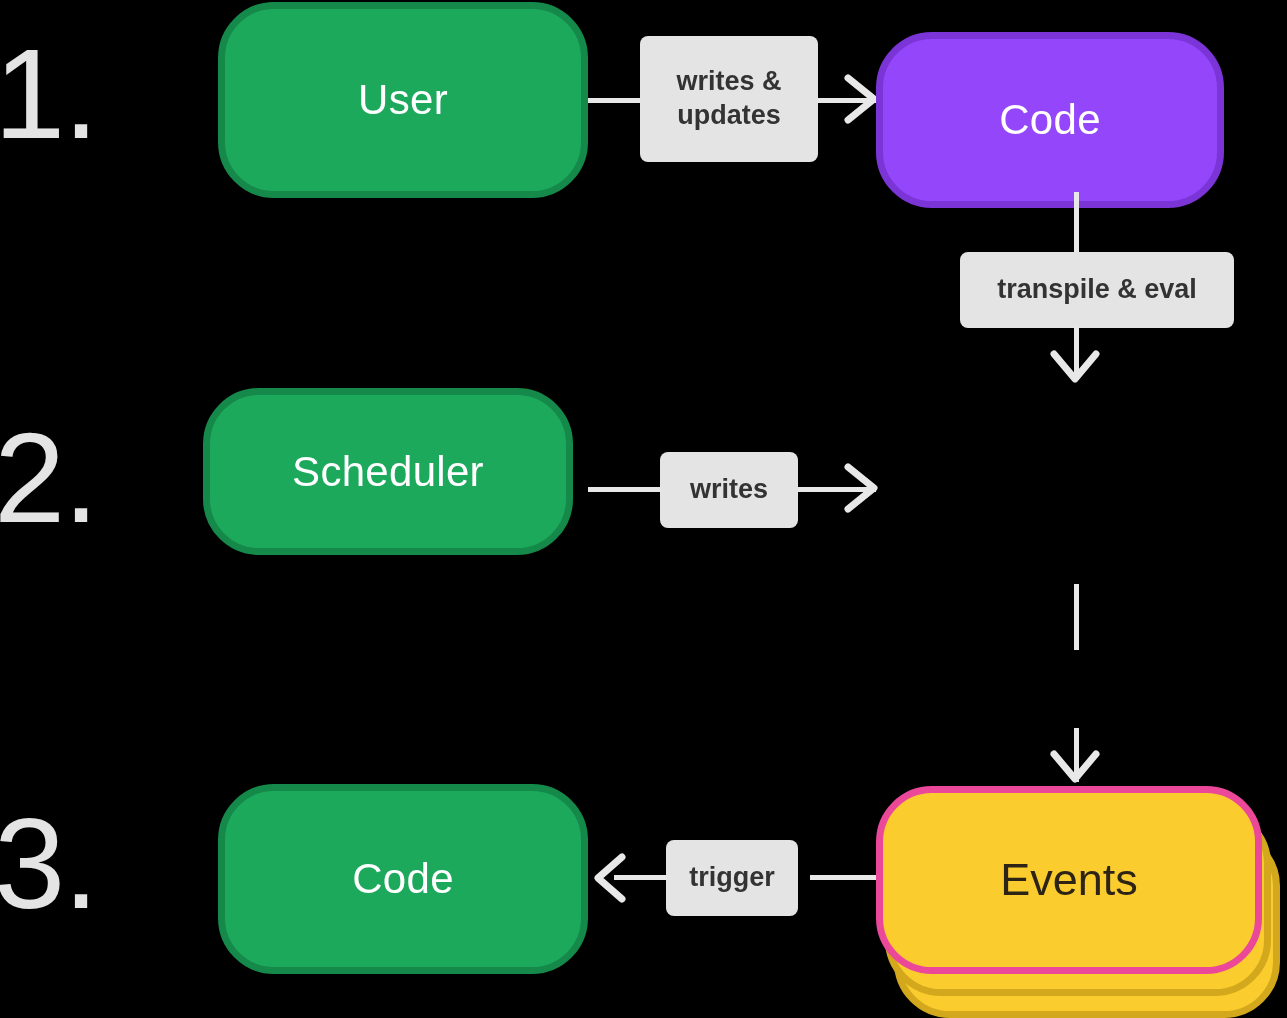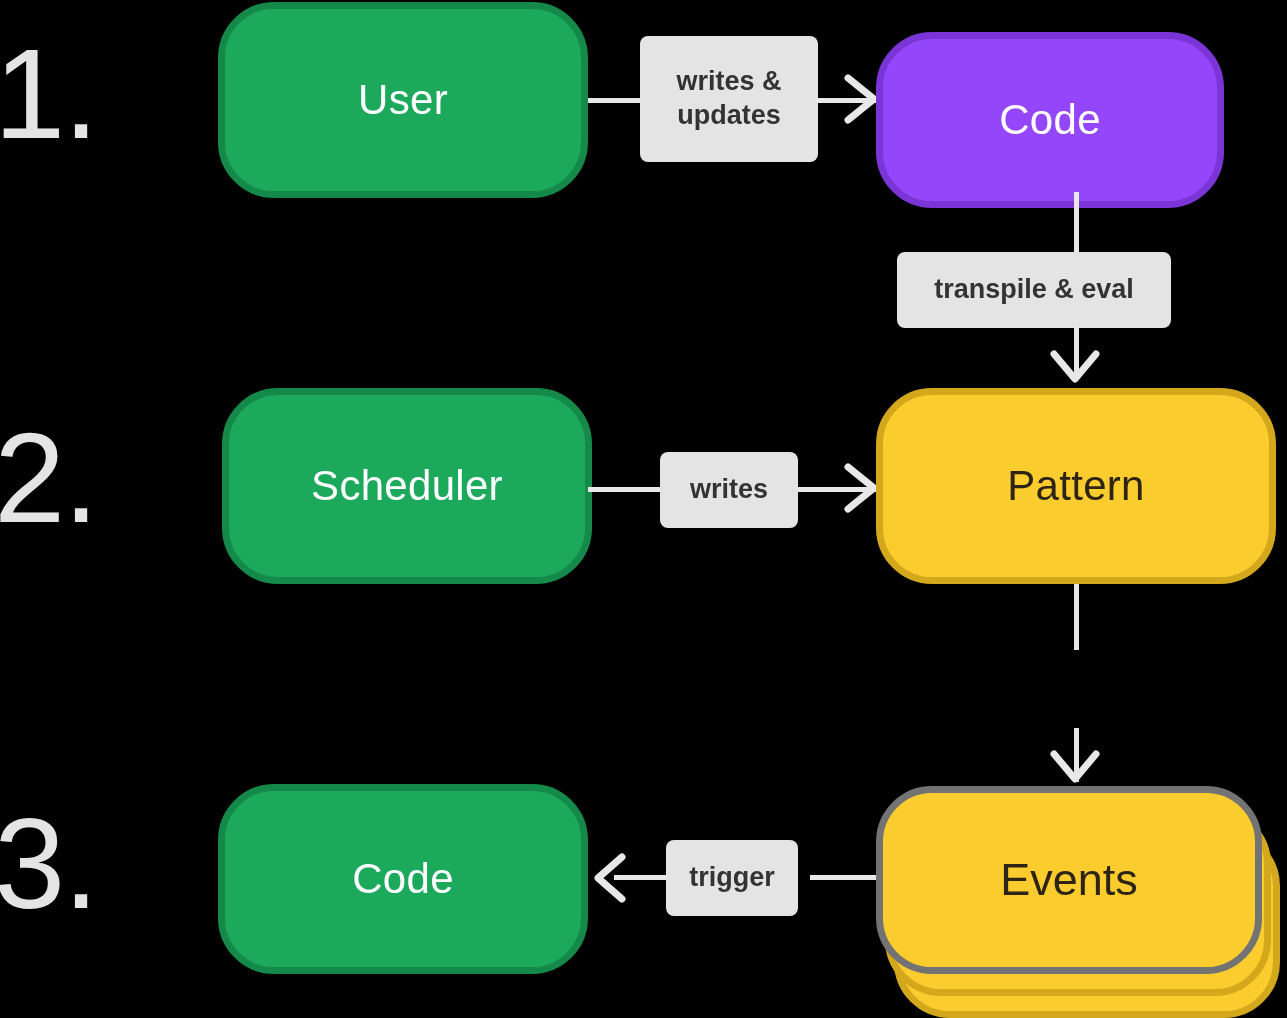--- a/index.html
+++ b/index.html
@@ -64,21 +64,21 @@
     box-sizing: border-box;
     border-radius: 56px;
     background: #FBCC2D;
     border: 7px solid #D4A81C;
   }
   .stack-top {
     position: absolute;
     box-sizing: border-box;
     border-radius: 56px;
     background: #FBCC2D;
-    border: 7px solid #737373;
+    border: 7px solid #ec4899;
     color: #2D2416;
     display: flex;
     align-items: center;
     justify-content: center;
     font-size: 45px;
   }
 
   
   .edge-line {
     position: absolute;
@@ -128,45 +128,42 @@
   <svg style="position:absolute; left:826px; top:72px;" width="56" height="54" viewBox="0 0 56 54">
     <polyline points="22,6 48,27 22,48" fill="none" stroke="#E8E8E8" stroke-width="7" stroke-linecap="round" stroke-linejoin="round"></polyline>
   </svg>
 
   <div class="node purple" style="left:876px; top:32px; width:348px; height:176px;">
     <span>Code</span>
   </div>
 
   <div class="edge-line v" style="left:1074px; top:192px; height:64px;"></div>
 
-  <div class="edge-label" style="left:897px; top:252px; width:274px; height:76px;">transpile &amp; eval</div>
+  <div class="edge-label" style="left:960px; top:252px; width:274px; height:76px;">transpile &amp; eval</div>
 
   <div class="edge-line v" style="left:1074px; top:326px; height:54px;"></div>
 
   <svg style="position:absolute; left:1048px; top:334px;" width="54" height="52" viewBox="0 0 54 52">
     <polyline points="6,20 27,45 48,20" fill="none" stroke="#E8E8E8" stroke-width="7" stroke-linecap="round" stroke-linejoin="round"></polyline>
   </svg>
 
-  <div class="node green" style="left:222px; top:388px; width:370px; height:196px;">
+  <div class="node green" style="left:203px; top:388px; width:370px; height:167px;">
     <span>Scheduler</span>
   </div>
 
   <div class="edge-line h" style="left:588px; top:487px; width:76px;"></div>
 
   <div class="edge-label" style="left:660px; top:452px; width:138px; height:76px;">writes</div>
 
   <div class="edge-line h" style="left:798px; top:487px; width:78px;"></div>
 
   <svg style="position:absolute; left:826px; top:461px;" width="56" height="54" viewBox="0 0 56 54">
     <polyline points="22,6 48,27 22,48" fill="none" stroke="#E8E8E8" stroke-width="7" stroke-linecap="round" stroke-linejoin="round"></polyline>
   </svg>
 
-  <div class="node yellow" style="left:876px; top:388px; width:400px; height:196px;">
-    <span>Pattern</span>
-  </div>
 
   <div class="edge-line v" style="left:1074px; top:584px; height:66px;"></div>
 
 
   <div class="edge-line v" style="left:1074px; top:728px; height:54px;"></div>
 
   <svg style="position:absolute; left:1048px; top:734px;" width="54" height="52" viewBox="0 0 54 52">
     <polyline points="6,20 27,45 48,20" fill="none" stroke="#E8E8E8" stroke-width="7" stroke-linecap="round" stroke-linejoin="round"></polyline>
   </svg>
 

